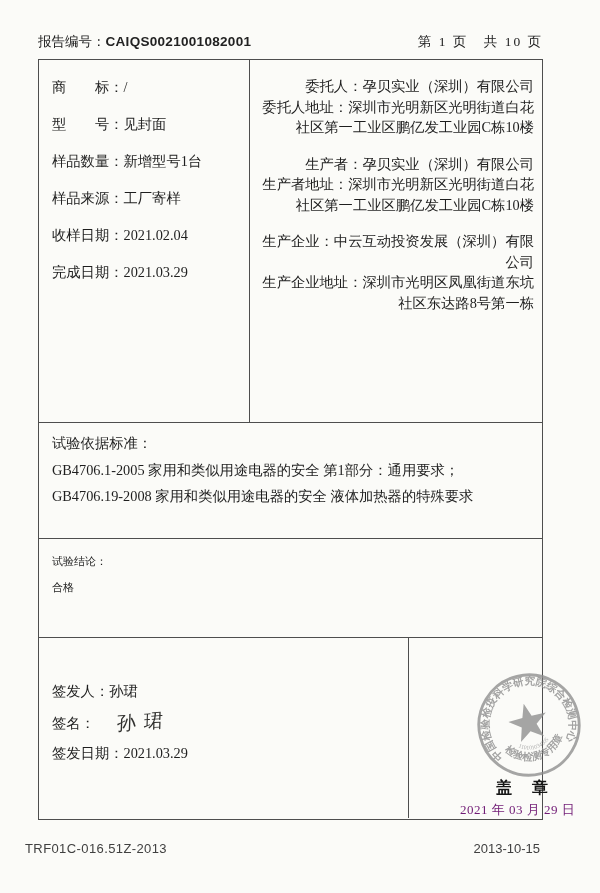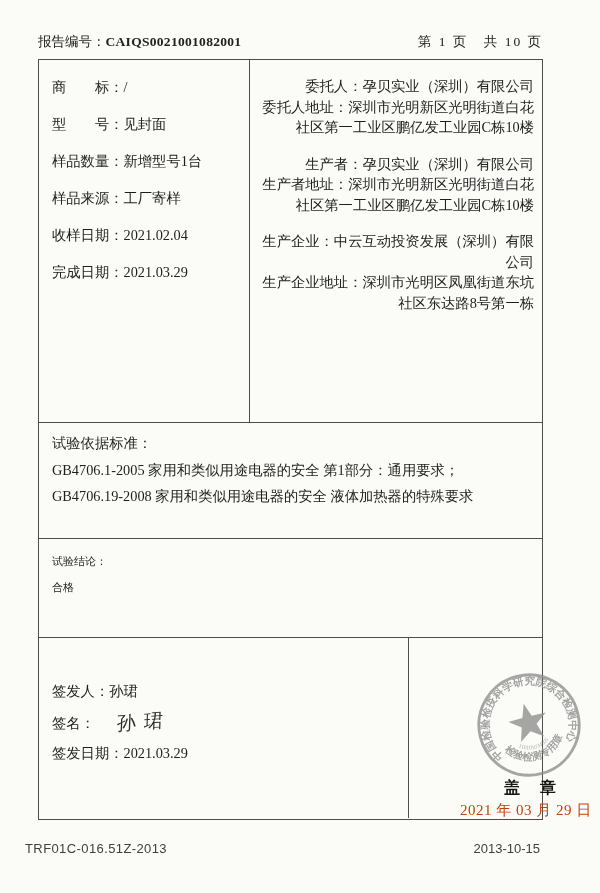--- a/index.html
+++ b/index.html
@@ -3,21 +3,21 @@
 <meta charset="utf-8">
 <style>
   html,body{margin:0;padding:0;}
   body{
     width:600px;height:893px;position:relative;overflow:hidden;
     background:#fbfbf8;color:#1e1e1e;
     font-family:"Liberation Serif", serif;
   }
   .hdr-line{position:absolute;top:33px;font-size:13.5px;color:#222;white-space:nowrap;}
   #hdr-report{left:38px;}
-  #hdr-report .code{font-family:Liberation Serif, serif;font-weight:bold;font-size:13.5px;letter-spacing:.3px;}
+  #hdr-report .code{font-family:Liberation Sans, sans-serif;font-weight:bold;font-size:13.5px;letter-spacing:.3px;}
   #hdr-page{right:57px;letter-spacing:2px;}
 
   .tbl{position:absolute;left:38px;top:59px;width:505px;height:761px;
        border:1.5px solid #4e4e4e;box-sizing:border-box;}
   .row{box-sizing:border-box;}
   .row1{display:flex;height:363px;border-bottom:1.5px solid #4e4e4e;}
   .cell{box-sizing:border-box;}
   .cell-sample{width:211px;border-right:1.5px solid #4e4e4e;padding:16px 6px 0 13px;
                font-size:14.3px;line-height:22px;}
   .sample-item{margin-bottom:15px;}
@@ -27,24 +27,24 @@
         font-size:14.3px;line-height:26.5px;}
   .row3{height:99px;border-bottom:1.5px solid #4e4e4e;padding:9px 12px 0 13px;
         font-size:11px;line-height:26px;}
   .row4{display:flex;height:180px;gap:47px;}
   .cell-sign{width:370px;border-right:1.5px solid #4e4e4e;padding:42px 8px 0 13px;font-size:14.3px;}
   .sign-line{margin-bottom:7px;line-height:23px;}
   .handwriting{display:inline-block;margin-left:22px;font-size:19px;letter-spacing:8px;
                transform:rotate(-4deg) skewX(-6deg);color:#30302e;}
   .cell-stamp{flex:1;position:relative;overflow:visible;}
   .stamp-svg{position:absolute;left:7px;top:21px;width:132px;height:132px;overflow:visible;}
-  .stamp-label{position:absolute;left:48px;top:140px;font-size:16px;font-weight:bold;
+  .stamp-label{position:absolute;left:40px;top:140px;font-size:16px;font-weight:bold;
                color:#161616;letter-spacing:2px;z-index:2;white-space:nowrap;}
-  .stamp-date{position:absolute;left:4px;top:163px;font-size:15px;white-space:nowrap;
-              letter-spacing:.5px;color:#c2410c;z-index:2;}
+  .stamp-date{position:absolute;left:4px;top:163px;font-size:13px;white-space:nowrap;
+              letter-spacing:.5px;color:#701a75;z-index:2;}
   .ftr-line{position:absolute;top:841px;font-size:13px;color:#404040;
             font-family:"Liberation Sans",sans-serif;white-space:nowrap;}
   #ftr-code{left:25px;letter-spacing:.4px;}
   #ftr-date{right:60px;}
 </style>
 </head>
 <body>
 
 <div class="hdr-line" id="hdr-report">
   <span>报告编号：</span><span class="code">CAIQS0021001082001</span>

